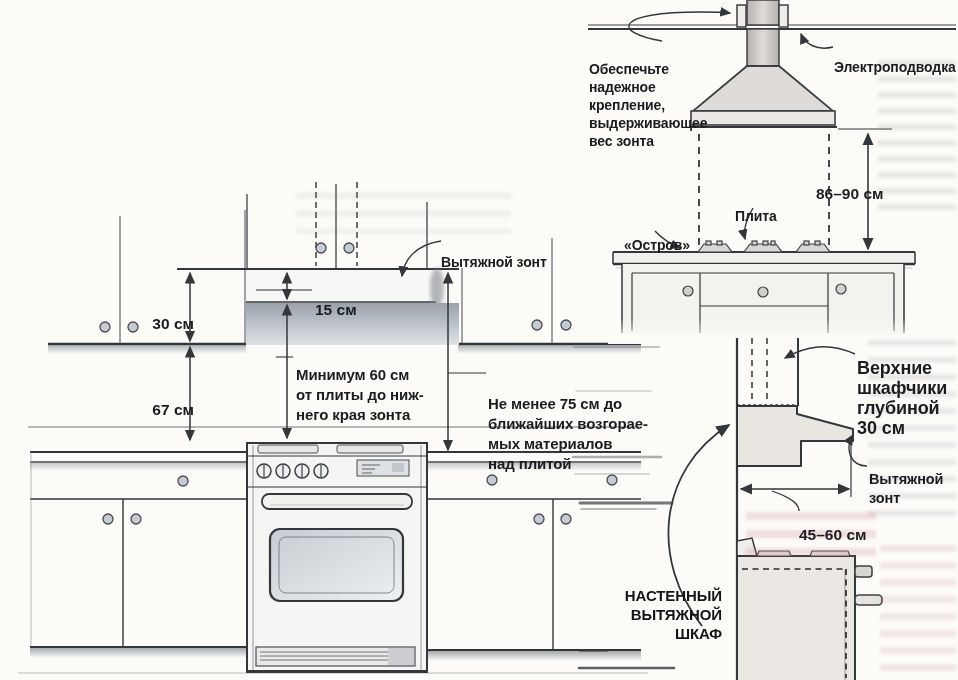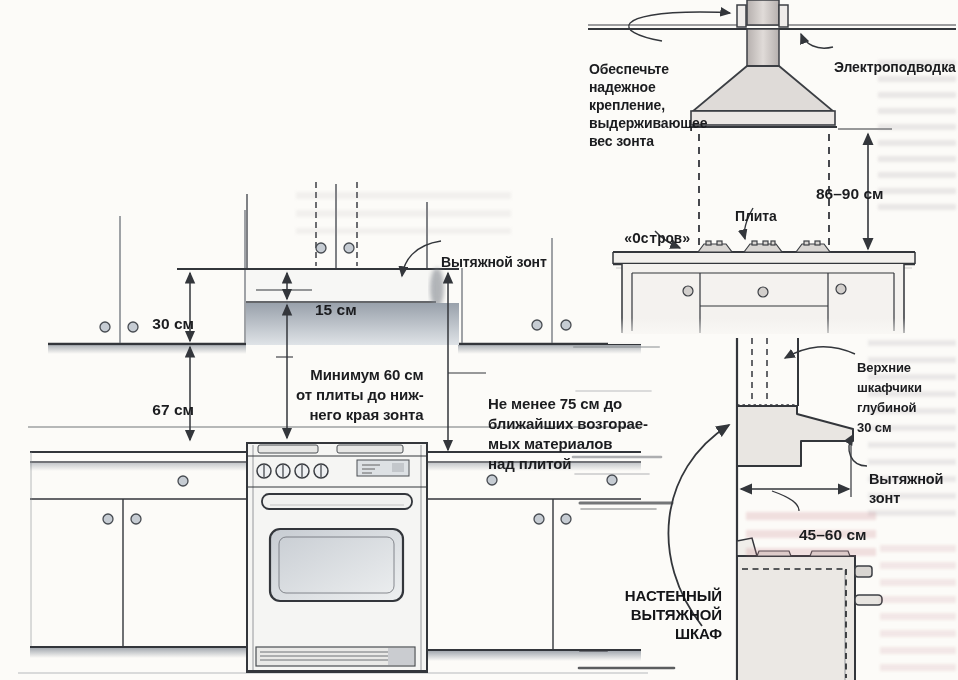--- a/index.html
+++ b/index.html
@@ -243,39 +243,39 @@
        background:repeating-linear-gradient(180deg,rgba(200,120,130,.22) 0 8px,transparent 8px 18px);"></div>
   <div class="smudge" style="left:880px;top:545px;width:76px;height:135px;
        background:repeating-linear-gradient(180deg,rgba(190,120,130,.15) 0 7px,transparent 7px 17px);"></div>
   <div class="smudge" style="left:296px;top:192px;width:215px;height:42px;
        background:repeating-linear-gradient(180deg,rgba(150,145,150,.10) 0 7px,transparent 7px 18px);"></div>
 
   <div class="lbl dim h-right" style="left:130px;top:295px;width:64px;">30 см</div>
   <div class="lbl dim h-right" style="left:130px;top:381px;width:64px;">67 см</div>
   <div class="lbl dim" style="left:315px;top:281px;">15 см</div>
   <div class="lbl" style="left:441px;top:233px;">Вытяжной зонт</div>
-  <div class="lbl note" style="left:296px;top:345px;text-align:right;">Минимум 60 см
+  <div class="lbl note" style="left:296px;top:345px;">Минимум 60 см
 от плиты до ниж-
 него края зонта</div>
   <div class="lbl note" style="left:488px;top:374px;">Не менее 75 см до
 ближайших возгорае-
 мых материалов
 над плитой</div>
 
   <div class="lbl note-sm" style="left:589px;top:40px;">Обеспечьте
 надежное
 крепление,
 выдерживающее
 вес зонта</div>
   <div class="lbl" style="left:834px;top:38px;">Электроподводка</div>
   <div class="lbl dim" style="left:816px;top:165px;">86–90 см</div>
   <div class="lbl" style="left:735px;top:187px;">Плита</div>
-  <div class="lbl" style="left:624px;top:210px;font-family:Liberation Mono, monospace;">«Остров»</div>
-
-  <div class="lbl note-sm" style="left:857px;top:338px;line-height:20px;font-size:13px;">Верхние
+  <div class="lbl" style="left:624px;top:216px;">«Остров»</div>
+
+  <div class="lbl note-sm" style="left:857px;top:338px;line-height:20px;font-size:18px;">Верхние
 шкафчики
 глубиной
 30 см</div>
   <div class="lbl note-sm" style="left:869px;top:450px;line-height:19px;font-size:14.5px;">Вытяжной
 зонт</div>
   <div class="lbl dim" style="left:799px;top:506px;">45–60 см</div>
   <div class="lbl heading" style="left:600px;top:566px;width:122px;">НАСТЕННЫЙ
 ВЫТЯЖНОЙ
 ШКАФ</div>
 

